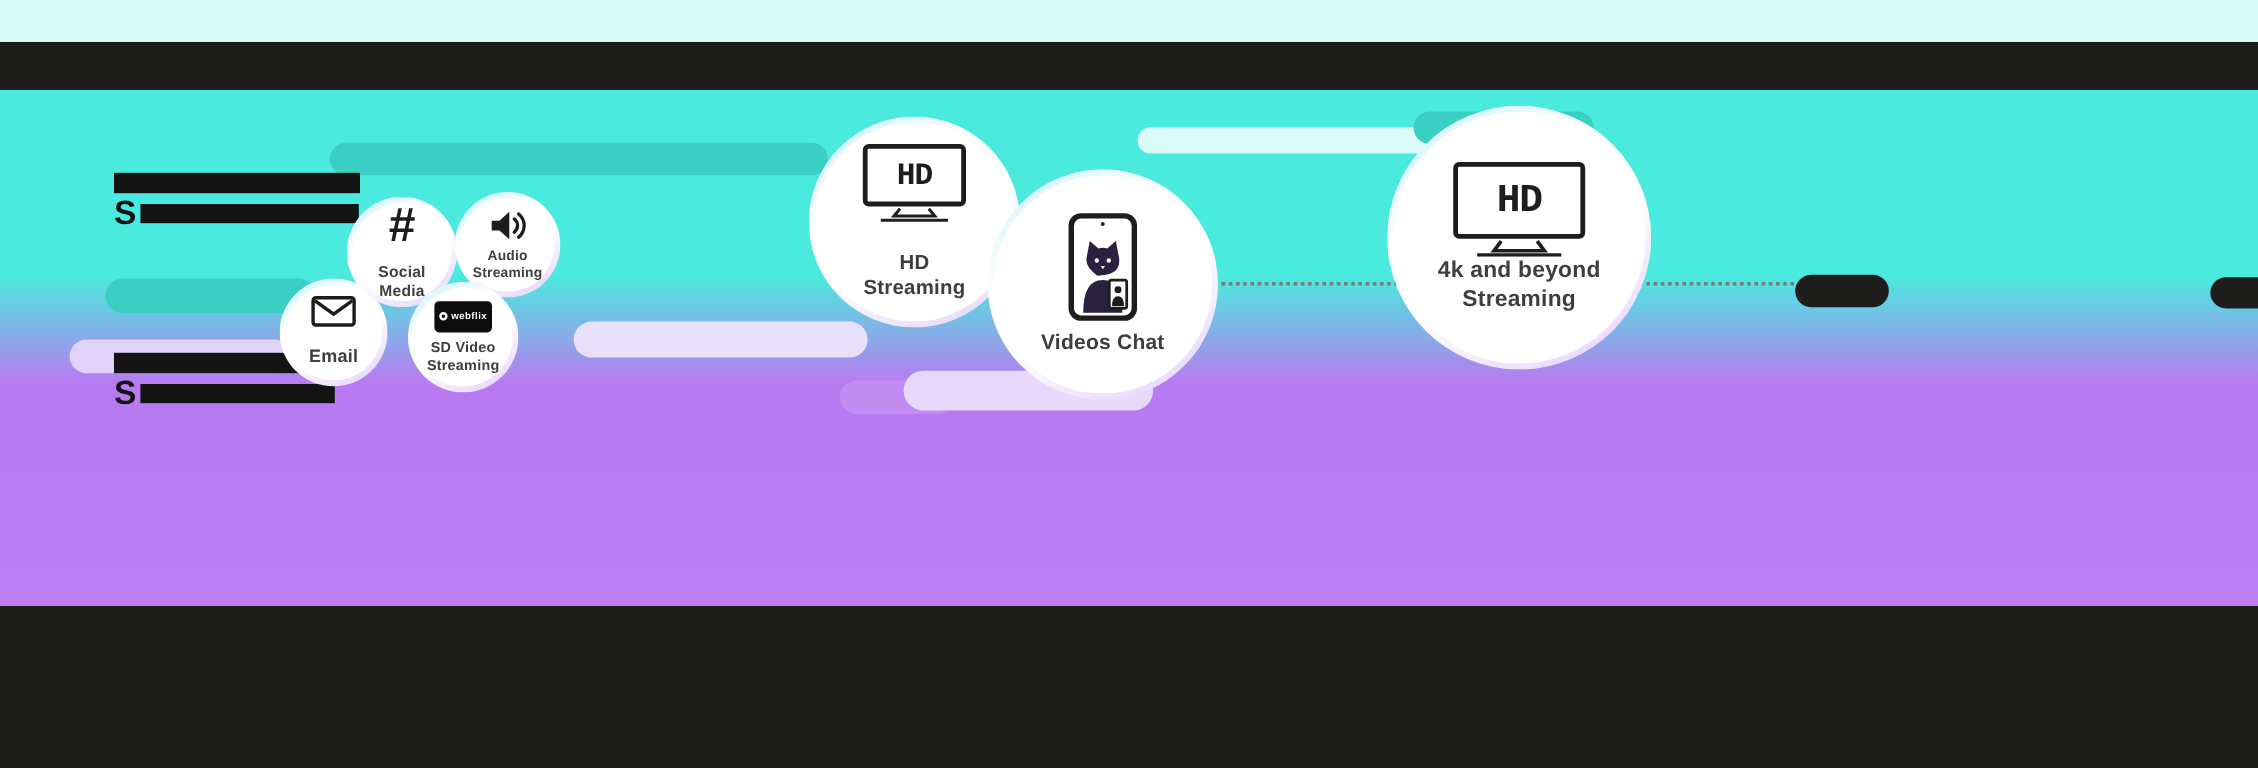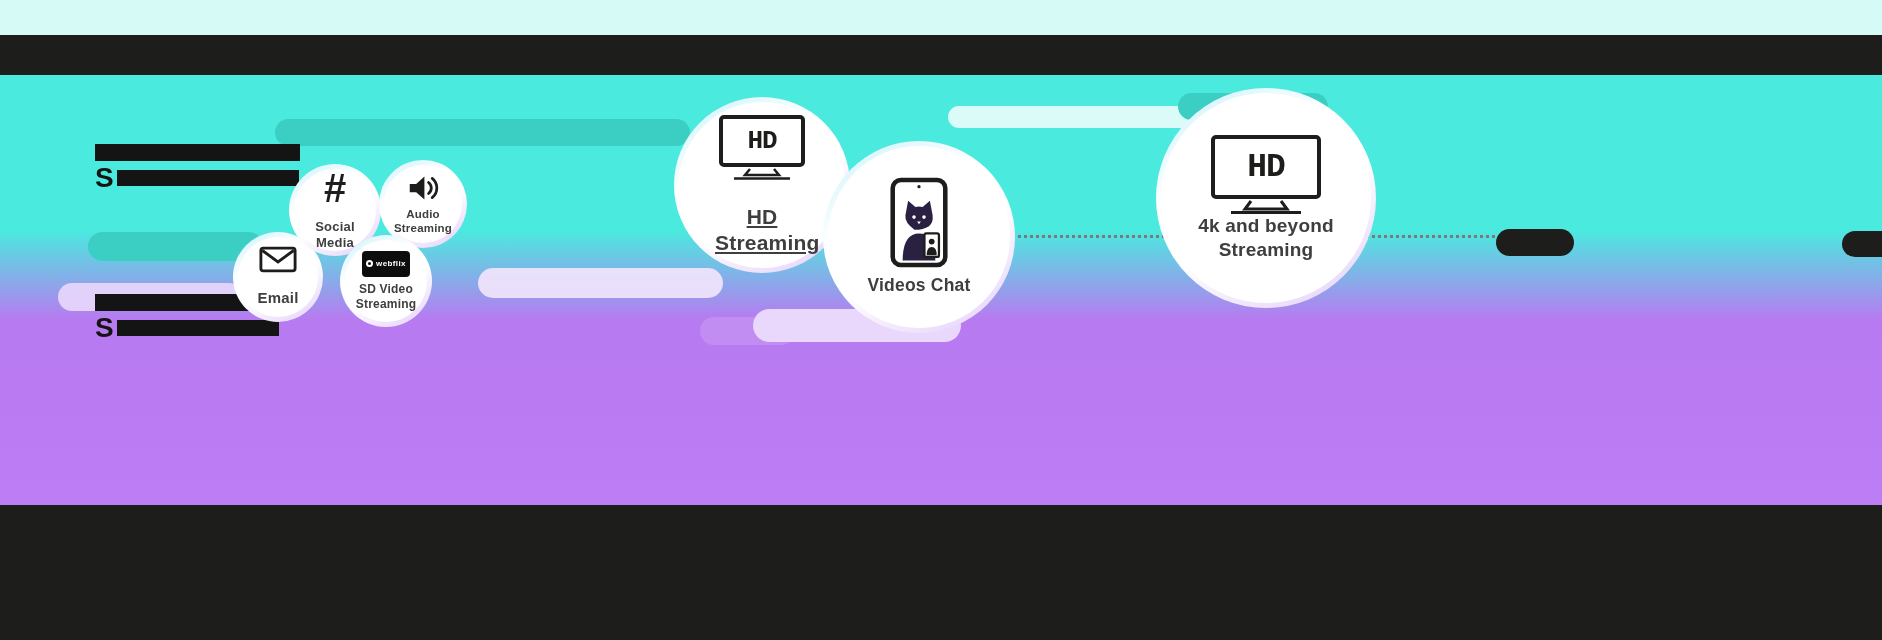--- a/index.html
+++ b/index.html
@@ -60,21 +60,21 @@
   #b-upload { left: 555px;  top: 165px; width: 124px; height: 124px; }
   #b-hd     { left: 674px;  top: 97px;  width: 176px; height: 176px; }
   #b-video  { left: 823px;  top: 141px; width: 192px; height: 192px; }
   #b-4k     { left: 1156px; top: 88px;  width: 220px; height: 220px; }
 
   #b-email .label  { font-size: 15px; margin-top: 16px; }
   #b-social .label { font-size: 13px; width: 66px; margin-top: 13px; }
   #b-audio .label  { font-size: 11.5px; width: 80px; margin-top: 4px; }
   #b-sd .label     { font-size: 12px; width: 86px; font-weight: 800; margin-top: 5px; }
   #b-upload .label { font-size: 13.5px; width: 120px; margin-top: 6px; }
-  #b-hd .label     { font-size: 21px; width: 94px; margin-top: 24px; text-decoration: underline; }
+  #b-hd .label     { font-size: 17px; width: 94px; margin-top: 24px; }
   #b-video .label  { font-size: 17.5px; white-space: nowrap; margin-top: 7px; }
   #b-4k .label     { font-size: 19px; width: 175px; }
 
   
   .hash { font-size: 40px; font-weight: 800; color: var(--icon, #1d1d1b); line-height: .9; }
 
   .webflix { width: 48px; height: 26px; background: #0d0d0d; border-radius: 4px;
     display: flex; align-items: center; justify-content: center; gap: 3px; }
   .webflix-dot { width: 7px; height: 7px; border: 2px solid #fff; border-radius: 50%; }
   .webflix-text { color: #fff; font-size: 8px; font-weight: 700; letter-spacing: .4px; }

